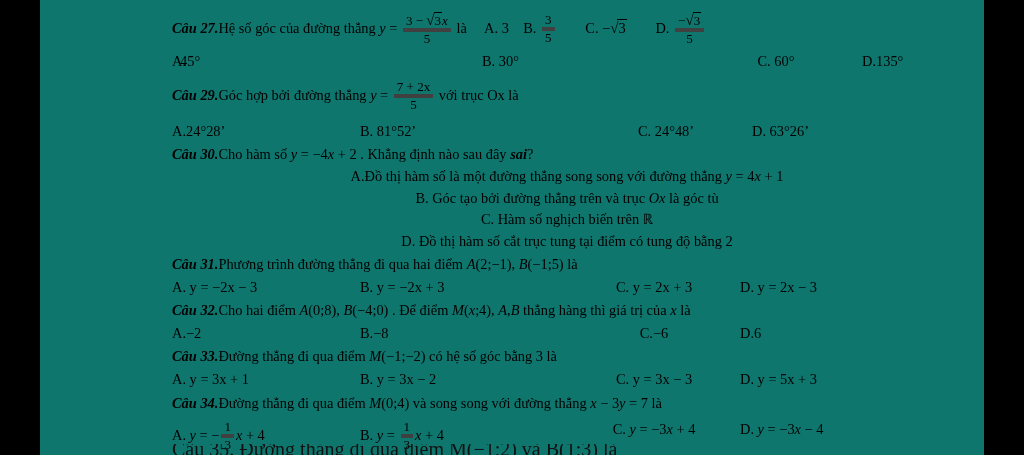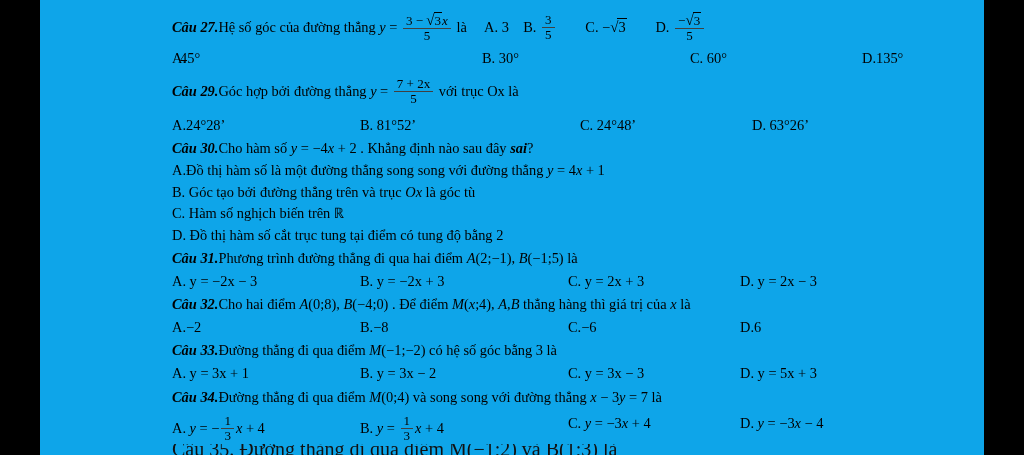--- a/index.html
+++ b/index.html
@@ -12,21 +12,21 @@
     height: 455px;
     overflow: hidden;
     font-family: "Liberation Serif", serif;
   }
   .page {
     position: absolute;
     left: 40px;
     top: 0px;
     width: 944px;
     height: 455px;
-    background: #0ea5e9;
+    background: #0f766e;
     color: #000;
   }
   .inner {
     position: relative;
     padding: 6px 22px 0 132px;
     font-size: 14.4px;
     line-height: 1.15;
   }
   .q {
     margin-top: 7px;
@@ -38,40 +38,41 @@
   }
   .opts {
     display: flex;
     margin-top: 6px;
   }
   .opts > div {
     white-space: nowrap;
   }
   .w1 { width: 176px; }
   .w2 { width: 172px; }
-  .w3 { width: 172px; }
+  .w3 { width: 172px; text-align: center; }
   .stmt {
     margin-top: 5px;
     white-space: nowrap;
+    text-align: center;
   }
   i, .it { font-style: italic; }
   .frac {
     display: inline-block;
     vertical-align: middle;
     text-align: center;
     font-size: 13px;
     line-height: 1.08;
     margin: 0 2px;
     position: relative;
     top: -1px;
   }
   .frac .num {
     display: block;
     padding: 0 3px;
-    border-bottom: 1px solid #404040;
+    border-bottom: 4px solid #404040;
   }
   .frac .den {
     display: block;
     padding: 0 3px;
   }
   .sqrt {
     display: inline-block;
     white-space: nowrap;
   }
   .sqrt .rad { font-size: 15px; }

